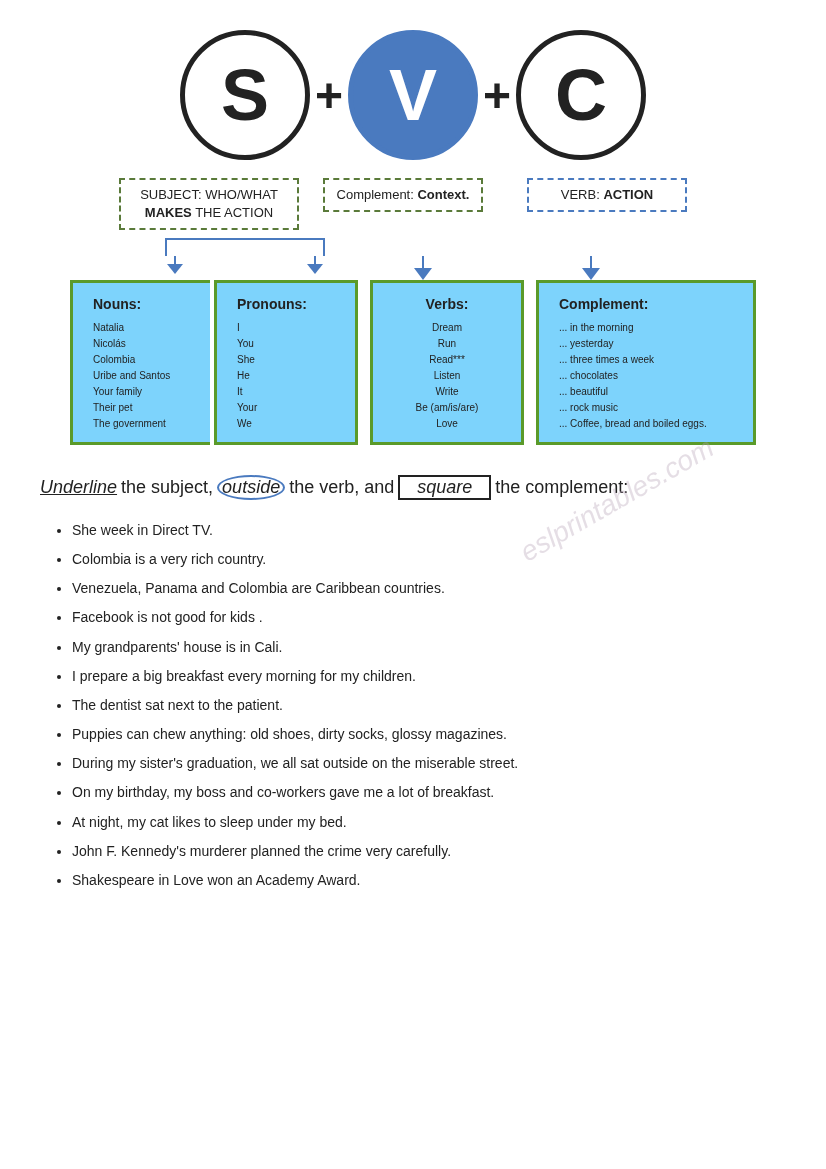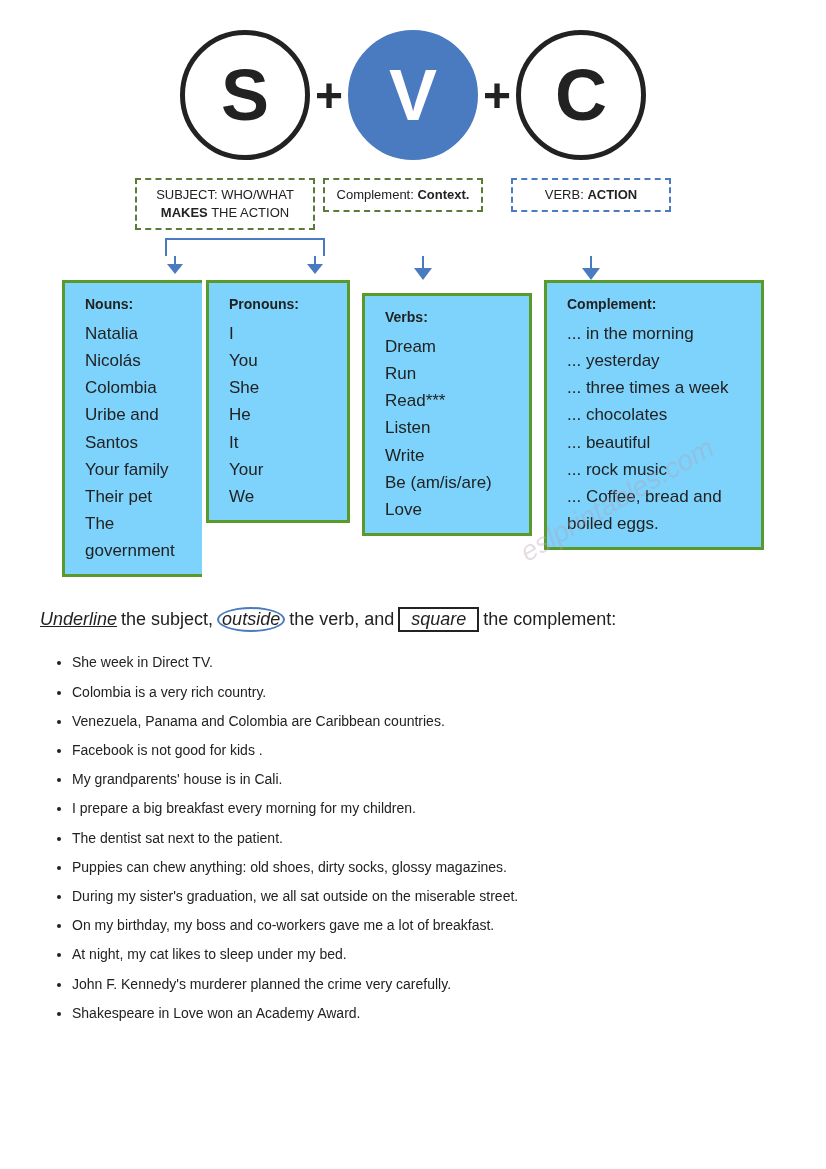--- a/index.html
+++ b/index.html
@@ -59,35 +59,36 @@
     }
     .green-box.nouns-box {
       width: 140px;
       border-right: none;
     }
     .green-box.pronouns-box {
       width: 144px;
       margin-right: 4px;
     }
     .green-box.verbs-box {
-      width: 170px;
-      margin: 13px 4px;
+      width: 154px;
+      margin: 0 4px;
+      text-align: center;
     }
     .green-box.complement-box {
       width: 220px;
       margin-left: 4px;
     }
     .green-box-title {
       font-weight: bold;
       font-size: 14px;
       margin-bottom: 4px;
     }
     .green-box-item {
       display: block;
-      font-size: 17px;
+      font-size: 10px;
     }
 
     
     .instruction-line {
       margin-top: 30px;
       margin-bottom: 18px;
       font-size: 18px;
       display: flex;
       align-items: center;
       gap: 4px;
@@ -100,21 +101,21 @@
     .circle-text {
       display: inline-block;
       border: 2px solid #4a7abf;
       border-radius: 50%;
       padding: 0 3px;
       font-style: italic;
     }
     .square-text {
       display: inline-block;
       border: 2px solid #222;
-      padding: 0 11px;
+      padding: 0 17px;
       font-style: italic;
     }
 
     
     .exercise-list {
       list-style: disc;
       padding-left: 32px;
       font-size: 14px;
       line-height: 1.8;
     }
@@ -160,21 +161,21 @@
       <div class="plus-container">+</div>
       <div class="circle verb-circle">
         <span>V</span>
       </div>
       <div class="plus-container">+</div>
       <div class="circle">
         <span>C</span>
       </div>
     </div>
 
-    <div style="display:flex; align-items:flex-start; justify-content:center; gap:8px; margin-bottom:8px;">
+    <div style="display:flex; align-items:flex-start; justify-content:center; gap:24px; margin-bottom:8px;">
       <div class="label-box subject-label">
         <span style="font-size:13px;">SUBJECT: WHO/WHAT <strong>MAKES</strong> THE ACTION</span>
       </div>
       <div class="label-box complement-label">
         <span style="font-size:13px;">Complement: <strong>Context.</strong></span>
       </div>
       <div class="label-box verb-label">
         <span style="font-size:13px;">VERB: <strong>ACTION</strong></span>
       </div>
     </div>

